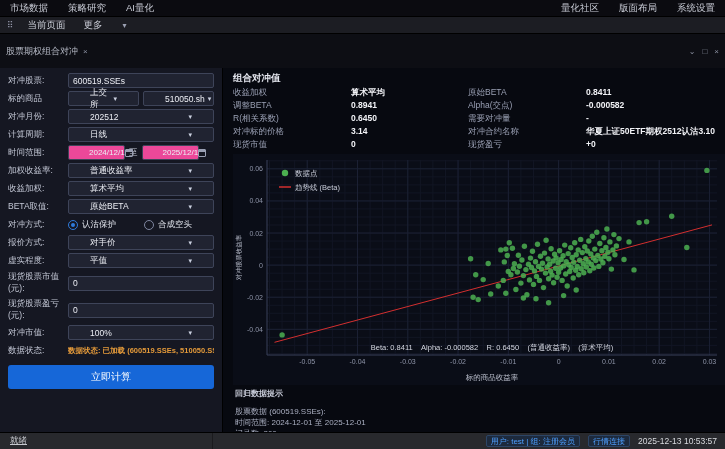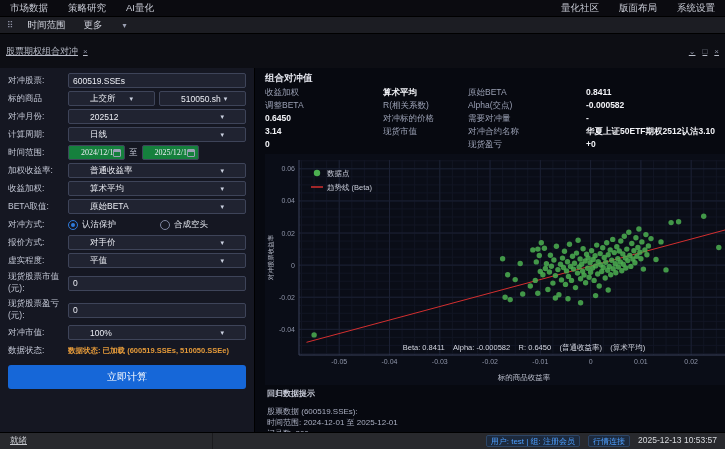--- a/index.html
+++ b/index.html
@@ -16,45 +16,45 @@
 
   
   .toolbar { height:17px; background:#1c1d23; border-top:1px solid #000; display:flex;
     align-items:center; padding:0 7px; font-size:9.5px; color:#d0d3dc; flex:none; }
   .grid-icon { font-size:9px; color:#8f93a5; margin-right:14px; }
   .tb-item { margin-right:18px; }
   .tb-chev { font-size:8px; color:#9ba0b2; margin-left:2px; }
 
   
   .tabrow { height:17px; background:#0d0e14; border-top:1px solid #000; display:flex;
-    align-items:center; justify-content:space-between; padding:17px 6px; font-size:9px; color:#b9bdc9; flex:none;text-decoration:underline; }
+    align-items:center; justify-content:space-between; padding:17px 6px; font-size:9px; color:#b9bdc9; flex:none; }
   .tab { display:flex; align-items:center; gap:5px; }
   .tab-close { color:#8a8fa0; font-size:8px; }
   .win-icons { display:flex; align-items:center; gap:7px; color:#8a8fa0; font-size:8px; }
 
   
   .content { flex:1; display:flex; overflow:hidden; }
-  .left-panel { width:255px; flex:none; background:#151722; border-right:1px solid #000;
+  .left-panel { width:223px; flex:none; background:#151722; border-right:1px solid #000;
     padding-top:5px; }
   .main-panel { flex:1; background:#070910; display:flex; flex-direction:column; overflow:hidden; }
 
   
   .frow { display:flex; align-items:center; margin:0 8px 3px; min-height:15px; }
   .flabel { width:60px; flex:none; font-size:8.5px; color:#c3c7d5; }
   .fctl { flex:1; display:flex; align-items:center; gap:4px; min-width:0; }
   .tbox { height:15px; background:#202331; border:1px solid #3e4459; border-radius:2px;
     color:#eceef4; font-size:8.5px; padding:0 4px; }
   input.tbox { width:100%; outline:none; font-family:inherit; }
   .select { flex:1; height:15px; display:flex; align-items:center; justify-content:space-between;
     background:#202331; border:1px solid #3e4459; border-radius:2px; padding:0 21px;
     font-size:8.5px; color:#eceef4; min-width:0; }
   .select .sel-chev { font-size:7px; color:#cdd2e2; margin-left:3px; }
   .datebox { width:57px; flex:none; display:flex; align-items:center; justify-content:space-between;
-    height:15px; background:#15803d; border:1px solid #3e4459; border-radius:2px; padding:0 12px;
-    font-size:8px; color:#eceef4;font-family:Liberation Serif, serif; }
+    height:15px; background:#ec4899; border:1px solid #3e4459; border-radius:2px; padding:0 20px;
+    font-size:8px; color:#eceef4; }
   .cal { width:8px; height:8px; border:1px solid #9aa0b4; border-radius:1px; position:relative; flex:none; }
   .cal::before { content:""; position:absolute; left:0; right:0; top:0; height:2px; background:#9aa0b4; }
   .to-text { font-size:8.5px; color:#c3c7d5; }
   .radio-group { display:flex; align-items:center; gap:6px; flex:1; }
   .radio-opt { display:flex; align-items:center; font-size:8.5px; color:#dfe2ea; flex:1; }
   .radio { width:10px; height:10px; border:1px solid #7f86a0; border-radius:50%;
     margin-right:4px; position:relative; flex:none; }
   .radio.on { border-color:#2f7bdc; }
   .radio.on::after { content:""; position:absolute; inset:2px; background:#2f7bdc; border-radius:50%; }
   .status-text { font-size:7.5px; font-weight:bold; color:#e49a3a; white-space:nowrap; overflow:hidden; }
@@ -76,21 +76,21 @@
 
   
   .summary { padding:3px 12px; font-size:8px; color:#a9aec0; line-height:11px; flex:1; }
   .summary-title { font-size:8px; font-weight:bold; color:#c7cbd8; margin-bottom:7px; }
 
   
   .statusbar { height:17px; background:#28292d; border-top:1px solid #000; display:flex;
     align-items:center; font-size:8.5px; color:#c6c8ce; flex:none; }
   .sb-left { width:213px; flex:none; padding-left:10px; border-right:1px solid #1b1b1e;
     height:100%; display:flex; align-items:center;text-decoration:underline; }
-  .sb-right { margin-left:auto; display:flex; gap:8px; padding-right:8px;padding-left:8px; }
+  .sb-right { margin-left:auto; display:flex; align-items:center; gap:8px; padding-right:8px;padding-left:8px; }
   .sb-chip { color:#4d9fff; background:#1d2a3d; border:1px solid #2c4566; border-radius:2px;
     padding:0 4px; font-size:8px; height:12px; display:flex; align-items:center; }
   .sb-time { font-size:8.5px; color:#d8dade; }
 </style>
 </head>
 <body>
 
 <div class="app">
 
   <div class="menubar">
@@ -101,21 +101,21 @@
     </div>
     <div class="m-right">
       <span class="m-item">量化社区</span>
       <span class="m-item">版面布局</span>
       <span class="m-item">系统设置</span>
     </div>
   </div>
 
   <div class="toolbar">
     <span class="grid-icon">⠿</span>
-    <span class="tb-item">时间范围</span>
+    <span class="tb-item">当前页面</span>
     <span class="tb-item">更多</span>
     <span class="tb-chev">▾</span>
   </div>
 
   <div class="tabrow">
     <div class="tab">
       <span>股票期权组合对冲</span>
       <span class="tab-close">×</span>
     </div>
     <div class="win-icons">
@@ -283,20 +283,21 @@
 
     <div class="main-panel">
 
       <div class="stats">
         <div class="stats-title">组合对冲值</div>
         <div class="stats-grid">
           <div class="stats-col">
             <span class="s-label">收益加权</span>
               <span class="s-value">算术平均</span>
             <span class="s-label">调整BETA</span>
+              <span class="s-value">0.8941</span>
             <span class="s-label">R(相关系数)</span>
               <span class="s-value">0.6450</span>
             <span class="s-label">对冲标的价格</span>
               <span class="s-value">3.14</span>
             <span class="s-label">现货市值</span>
               <span class="s-value">0</span>
           </div>
           <div class="stats-col">
             <span class="s-label">原始BETA</span>
               <span class="s-value">0.8411</span>

